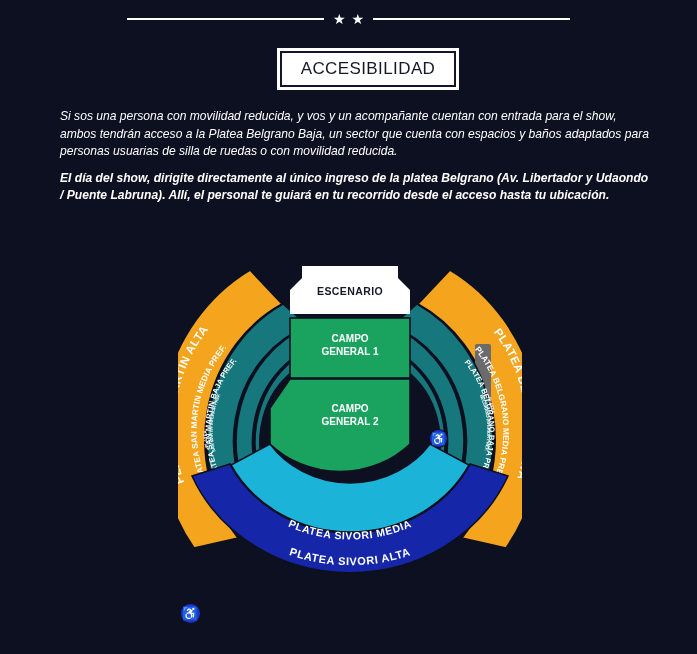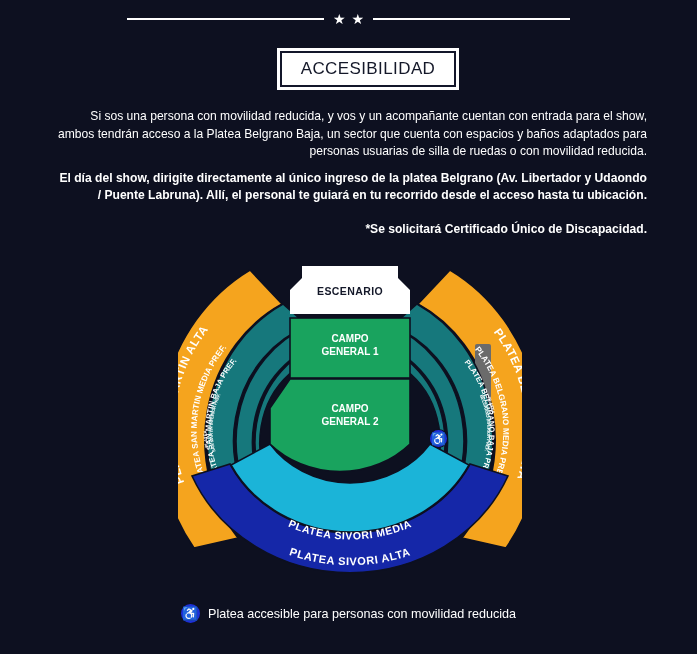--- a/index.html
+++ b/index.html
@@ -29,21 +29,21 @@
     width: 100%; height: 100%;
     border: 2px solid #13162a;
     display: flex; align-items: center; justify-content: center;
     background: #ffffff;
   }
   .title-text {
     color: #141829; font-size: 17px; letter-spacing: .4px; font-weight: 400;
   }
 
   
-  .copy { position: absolute; left: 54px; top: 108px; width: 593px; text-align: right; }
+  .copy { position: absolute; left: 60px; top: 108px; width: 593px; text-align: left; font-style: italic; }
   .p1 {
     color: #ffffff; font-size: 12.1px; line-height: 17.5px; font-weight: 400;
   }
   .p2 {
     color: #ffffff; font-size: 12.1px; line-height: 17.5px; font-weight: bold;
     margin-top: 9px;
   }
   .p3 {
     color: #ffffff; font-size: 12.1px; line-height: 17.5px; font-weight: bold;
     margin-top: 16px;
@@ -94,21 +94,20 @@
 
   <div class="title-frame">
     <div class="title-inner">
       <span class="title-text">ACCESIBILIDAD</span>
     </div>
   </div>
 
   <div class="copy">
     <p class="p1">Si sos una persona con movilidad reducida, y vos y un acompañante cuentan con entrada para el show, ambos tendrán acceso a la Platea Belgrano Baja, un sector que cuenta con espacios y baños adaptados para personas usuarias de silla de ruedas o con movilidad reducida.</p>
     <p class="p2">El día del show, dirigite directamente al único ingreso de la platea Belgrano (Av. Libertador y Udaondo / Puente Labruna). Allí, el personal te guiará en tu recorrido desde el acceso hasta tu ubicación.</p>
-    <p class="p3">*Se solicitará Certificado Único de Discapacidad.</p>
   </div>
 
   <div class="map">
     <svg width="344" height="330" viewBox="0 0 344 330" xmlns="http://www.w3.org/2000/svg">
       <defs>
 
         <path id="pL1" d="M 38,290 A 160,160 0 0 1 78,38"></path>
         <path id="pL2" d="M 63,283 A 132,132 0 0 1 95,62"></path>
         <path id="pL3" d="M 88,278 A 108,108 0 0 1 112,78"></path>
         <path id="pL4" d="M 110,272 A 88,88 0 0 1 126,92"></path>
@@ -192,16 +191,15 @@
   </div>
 
   <div class="wc-map">
     <span class="glyph">♿</span>
   </div>
 
   <div class="legend">
     <span class="legend-badge">
       <span class="glyph">♿</span>
     </span>
-    <span class="legend-text">Platea accesible para personas con movilidad reducida</span>
   </div>
 
 </div>
 
 </body></html>

